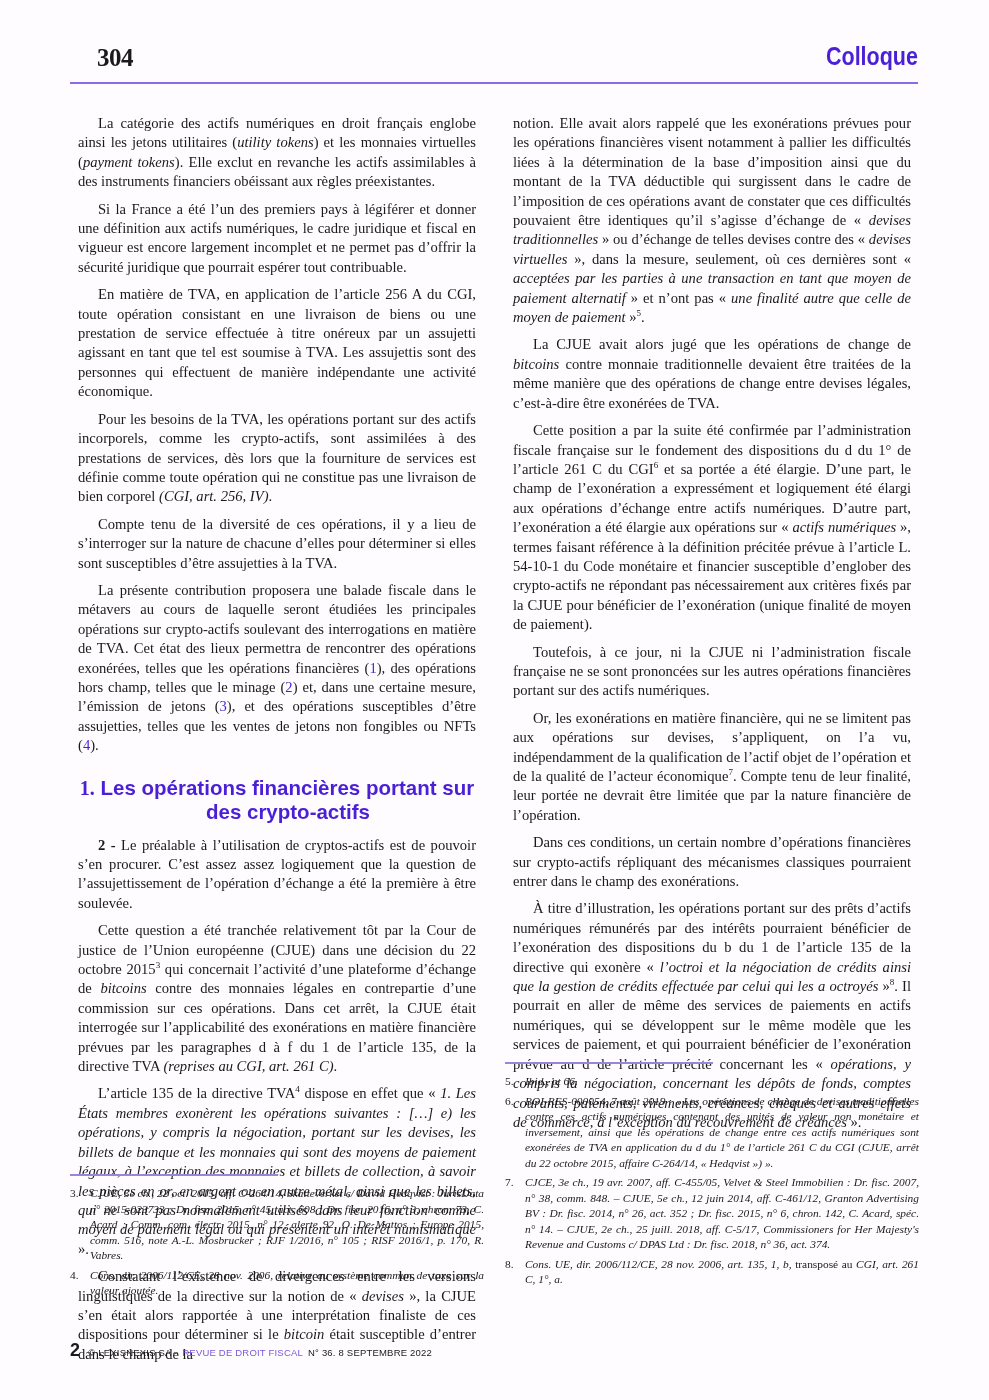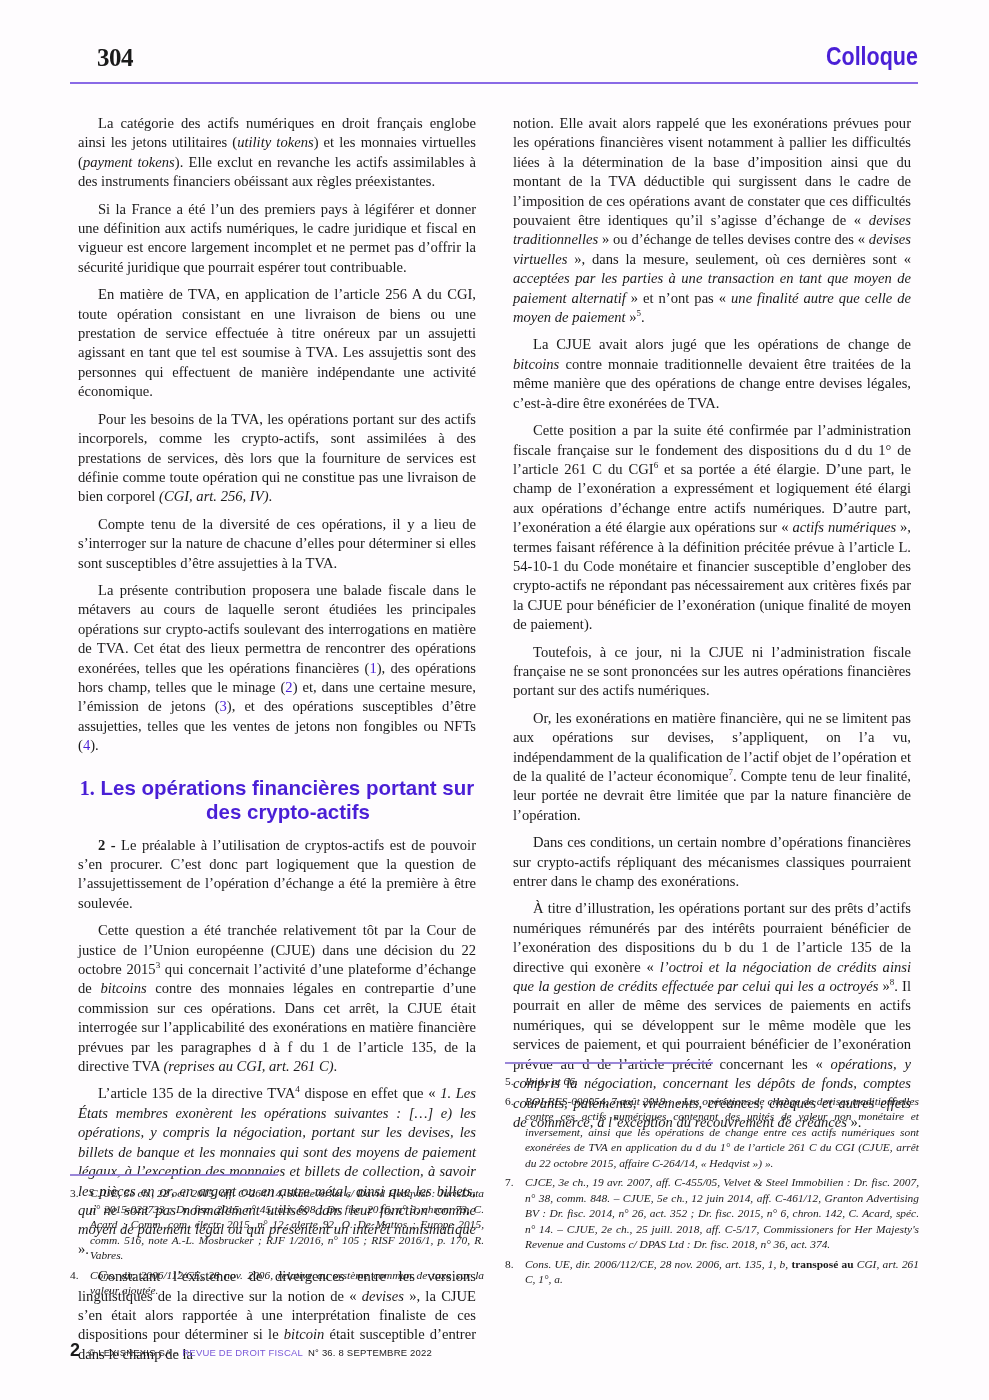--- a/index.html
+++ b/index.html
@@ -18,21 +18,21 @@
 
     .h1 { font-family: "Liberation Sans", sans-serif; color: #4a1fd6; font-size: 20.5px; line-height: 24px; margin: 20px 0 12px 0; padding-left: 22px; text-indent: -22px; text-align: center; }
     .h1 .num { font-family: "Liberation Serif", serif; font-variant: small-caps; font-size: 20px; }
     .bold-num { font-weight: bold; }
 
     .fn-rule { position: absolute; height: 1.5px; background: #9a86d8; width: 208px; }
     .footnotes { position: absolute; width: 414px; font-family: "Liberation Serif", serif; font-size: 11.4px; line-height: 15.5px; text-align: justify; }
     .fn { display: flex; margin-bottom: 4px; }
     .fn .n { width: 20px; flex: none; }
     .fn .t { flex: 1; font-style: italic; }
-    .fn .t .up { font-style: normal; font-weight: bold; }
+    .fn .t .up { font-style: normal; }
 
     .footer { position: absolute; left: 70px; top: 1340px; font-family: "Liberation Sans", sans-serif; font-size: 9.5px; letter-spacing: 0.2px; display: flex; align-items: baseline; gap: 5px; }
     .footer .pg { font-weight: bold; font-size: 18px; margin-right: 3px; }
     .footer .journal { color: #7a58d8; }
   </style>
 </head>
 <body>
 
 <div class="page-header">
   <span class="page-number">304</span>
@@ -43,21 +43,21 @@
 <div class="col col-left">
   <p><span>La catégorie des actifs numériques en droit français englobe ainsi les jetons utilitaires (</span><i>utility tokens</i><span>) et les monnaies virtuelles (</span><i>payment tokens</i><span>). Elle exclut en revanche les actifs assimilables à des instruments financiers obéissant aux règles préexistantes.</span></p>
   <p>Si la France a été l’un des premiers pays à légiférer et donner une définition aux actifs numériques, le cadre juridique et fiscal en vigueur est encore largement incomplet et ne permet pas d’offrir la sécurité juridique que pourrait espérer tout contribuable.</p>
   <p>En matière de TVA, en application de l’article 256 A du CGI, toute opération consistant en une livraison de biens ou une prestation de service effectuée à titre onéreux par un assujetti agissant en tant que tel est soumise à TVA. Les assujettis sont des personnes qui effectuent de manière indépendante une activité économique.</p>
   <p><span>Pour les besoins de la TVA, les opérations portant sur des actifs incorporels, comme les crypto-actifs, sont assimilées à des prestations de services, dès lors que la fourniture de services est définie comme toute opération qui ne constitue pas une livraison de bien corporel </span><i>(CGI, art. 256, IV)</i><span>.</span></p>
   <p>Compte tenu de la diversité de ces opérations, il y a lieu de s’interroger sur la nature de chacune d’elles pour déterminer si elles sont susceptibles d’être assujetties à la TVA.</p>
   <p><span>La présente contribution proposera une balade fiscale dans le métavers au cours de laquelle seront étudiées les principales opérations sur crypto-actifs soulevant des interrogations en matière de TVA. Cet état des lieux permettra de rencontrer des opérations exonérées, telles que les opérations financières (</span><a class="ref">1</a><span>), des opérations hors champ, telles que le minage (</span><a class="ref">2</a><span>) et, dans une certaine mesure, l’émission de jetons (</span><a class="ref">3</a><span>), et des opérations susceptibles d’être assujetties, telles que les ventes de jetons non fongibles ou NFTs (</span><a class="ref">4</a><span>).</span></p>
 
   <h2 class="h1"><span class="num">1.</span> <span>Les opérations financières portant sur des crypto-actifs</span></h2>
 
-  <p><span class="bold-num">2 -</span><span> Le préalable à l’utilisation de cryptos-actifs est de pouvoir s’en procurer. C’est donc part logiquement que la question de l’assujettissement de l’opération d’échange a été la première à être soulevée.</span></p>
+  <p><span class="bold-num">2 -</span><span> Le préalable à l’utilisation de cryptos-actifs est de pouvoir s’en procurer. C’est assez assez logiquement que la question de l’assujettissement de l’opération d’échange a été la première à être soulevée.</span></p>
   <p><span>Cette question a été tranchée relativement tôt par la Cour de justice de l’Union européenne (CJUE) dans une décision du 22 octobre 2015</span><sup>3</sup><span> qui concernait l’activité d’une plateforme d’échange de </span><i>bitcoins</i><span> contre des monnaies légales en contrepartie d’une commission sur ces opérations. Dans cet arrêt, la CJUE était interrogée sur l’applicabilité des exonérations en matière financière prévues par les paragraphes d à f du 1 de l’article 135, de la directive TVA </span><i>(reprises au CGI, art. 261 C)</i><span>.</span></p>
   <p><span>L’article 135 de la directive TVA</span><sup>4</sup><span> dispose en effet que « </span><i>1. Les États membres exonèrent les opérations suivantes : […] e) les opérations, y compris la négociation, portant sur les devises, les billets de banque et les monnaies qui sont des moyens de paiement légaux, à l’exception des monnaies et billets de collection, à savoir les pièces en or, en argent ou en autre métal, ainsi que les billets, qui ne sont pas normalement utilisés dans leur fonction comme moyen de paiement légal ou qui présentent un intérêt numismatique</i><span> ».</span></p>
   <p><span>Constatant l’existence de divergences entre les versions linguistiques de la directive sur la notion de « </span><i>devises</i><span> », la CJUE s’en était alors rapportée à une interprétation finaliste de ces dispositions pour déterminer si le </span><i>bitcoin</i><span> était susceptible d’entrer dans le champ de la</span></p>
 </div>
 
 <div class="col col-right">
   <p style="text-indent:0"><span>notion. Elle avait alors rappelé que les exonérations prévues pour les opérations financières visent notamment à pallier les difficultés liées à la détermination de la base d’imposition ainsi que du montant de la TVA déductible qui surgissent dans le cadre de l’imposition de ces opérations avant de constater que ces difficultés pouvaient être identiques qu’il s’agisse d’échange de « </span><i>devises traditionnelles</i><span> » ou d’échange de telles devises contre des « </span><i>devises virtuelles</i><span> », dans la mesure, seulement, où ces dernières sont « </span><i>acceptées par les parties à une transaction en tant que moyen de paiement alternatif</i><span> » et n’ont pas « </span><i>une finalité autre que celle de moyen de paiement</i><span> »</span><sup>5</sup><span>.</span></p>
   <p><span>La CJUE avait alors jugé que les opérations de change de </span><i>bitcoins</i><span> contre monnaie traditionnelle devaient être traitées de la même manière que des opérations de change entre devises légales, c’est-à-dire être exonérées de TVA.</span></p>
   <p><span>Cette position a par la suite été confirmée par l’administration fiscale française sur le fondement des dispositions du d du 1° de l’article 261 C du CGI</span><sup>6</sup><span> et sa portée a été élargie. D’une part, le champ de l’exonération a expressément et logiquement été élargi aux opérations d’échange entre actifs numériques. D’autre part, l’exonération a été élargie aux opérations sur « </span><i>actifs numériques</i><span> », termes faisant référence à la définition précitée prévue à l’article L. 54-10-1 du Code monétaire et financier susceptible d’englober des crypto-actifs ne répondant pas nécessairement aux critères fixés par la CJUE pour bénéficier de l’exonération (unique finalité de moyen de paiement).</span></p>
   <p>Toutefois, à ce jour, ni la CJUE ni l’administration fiscale française ne se sont prononcées sur les autres opérations financières portant sur des actifs numériques.</p>

